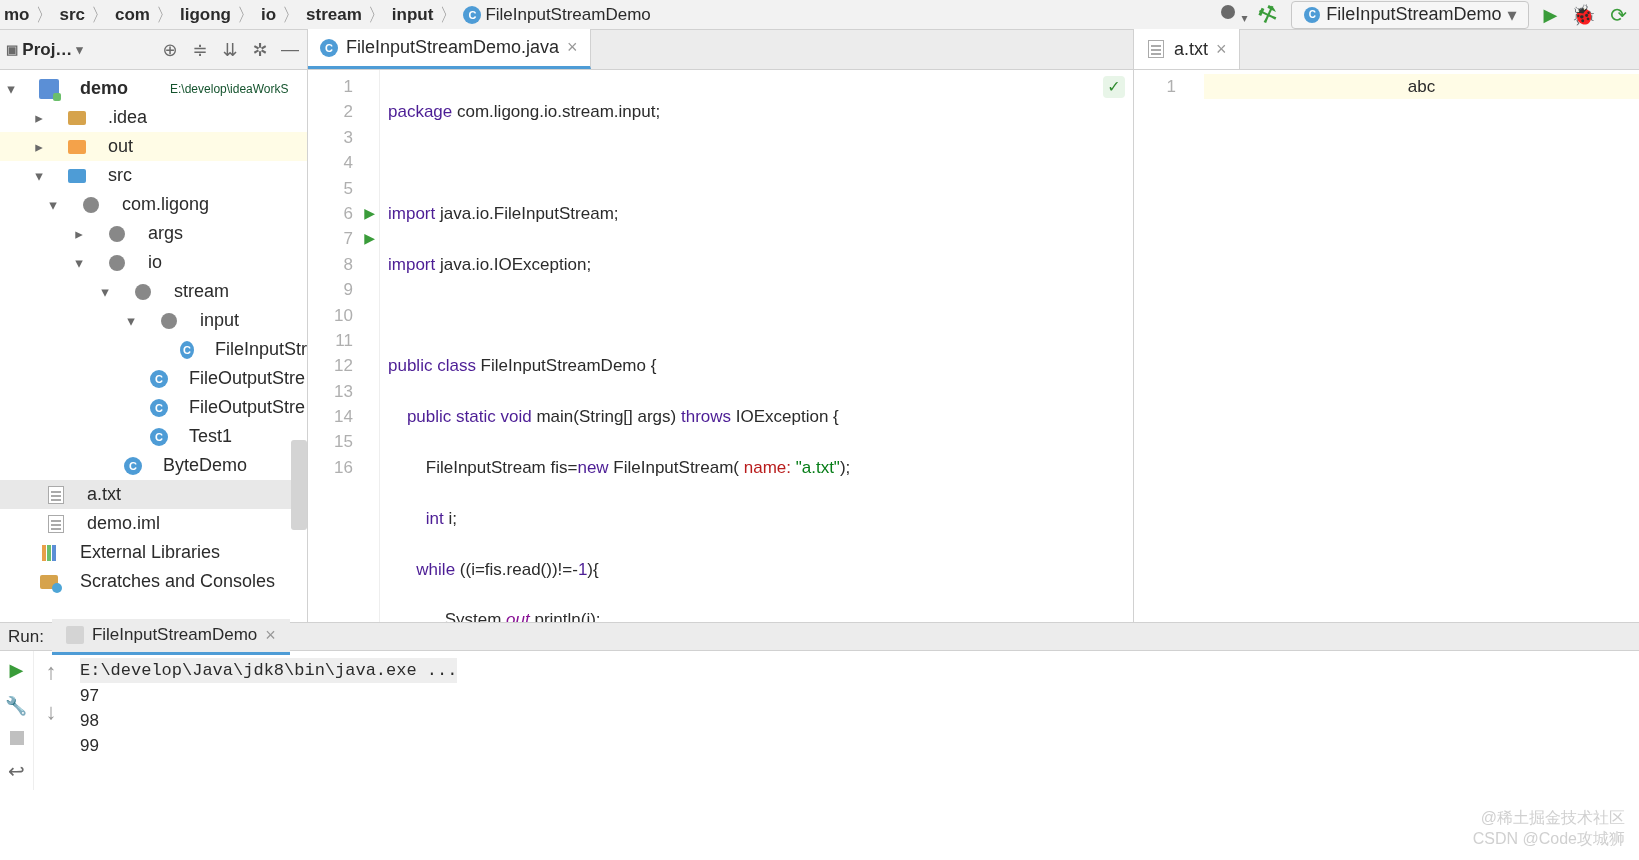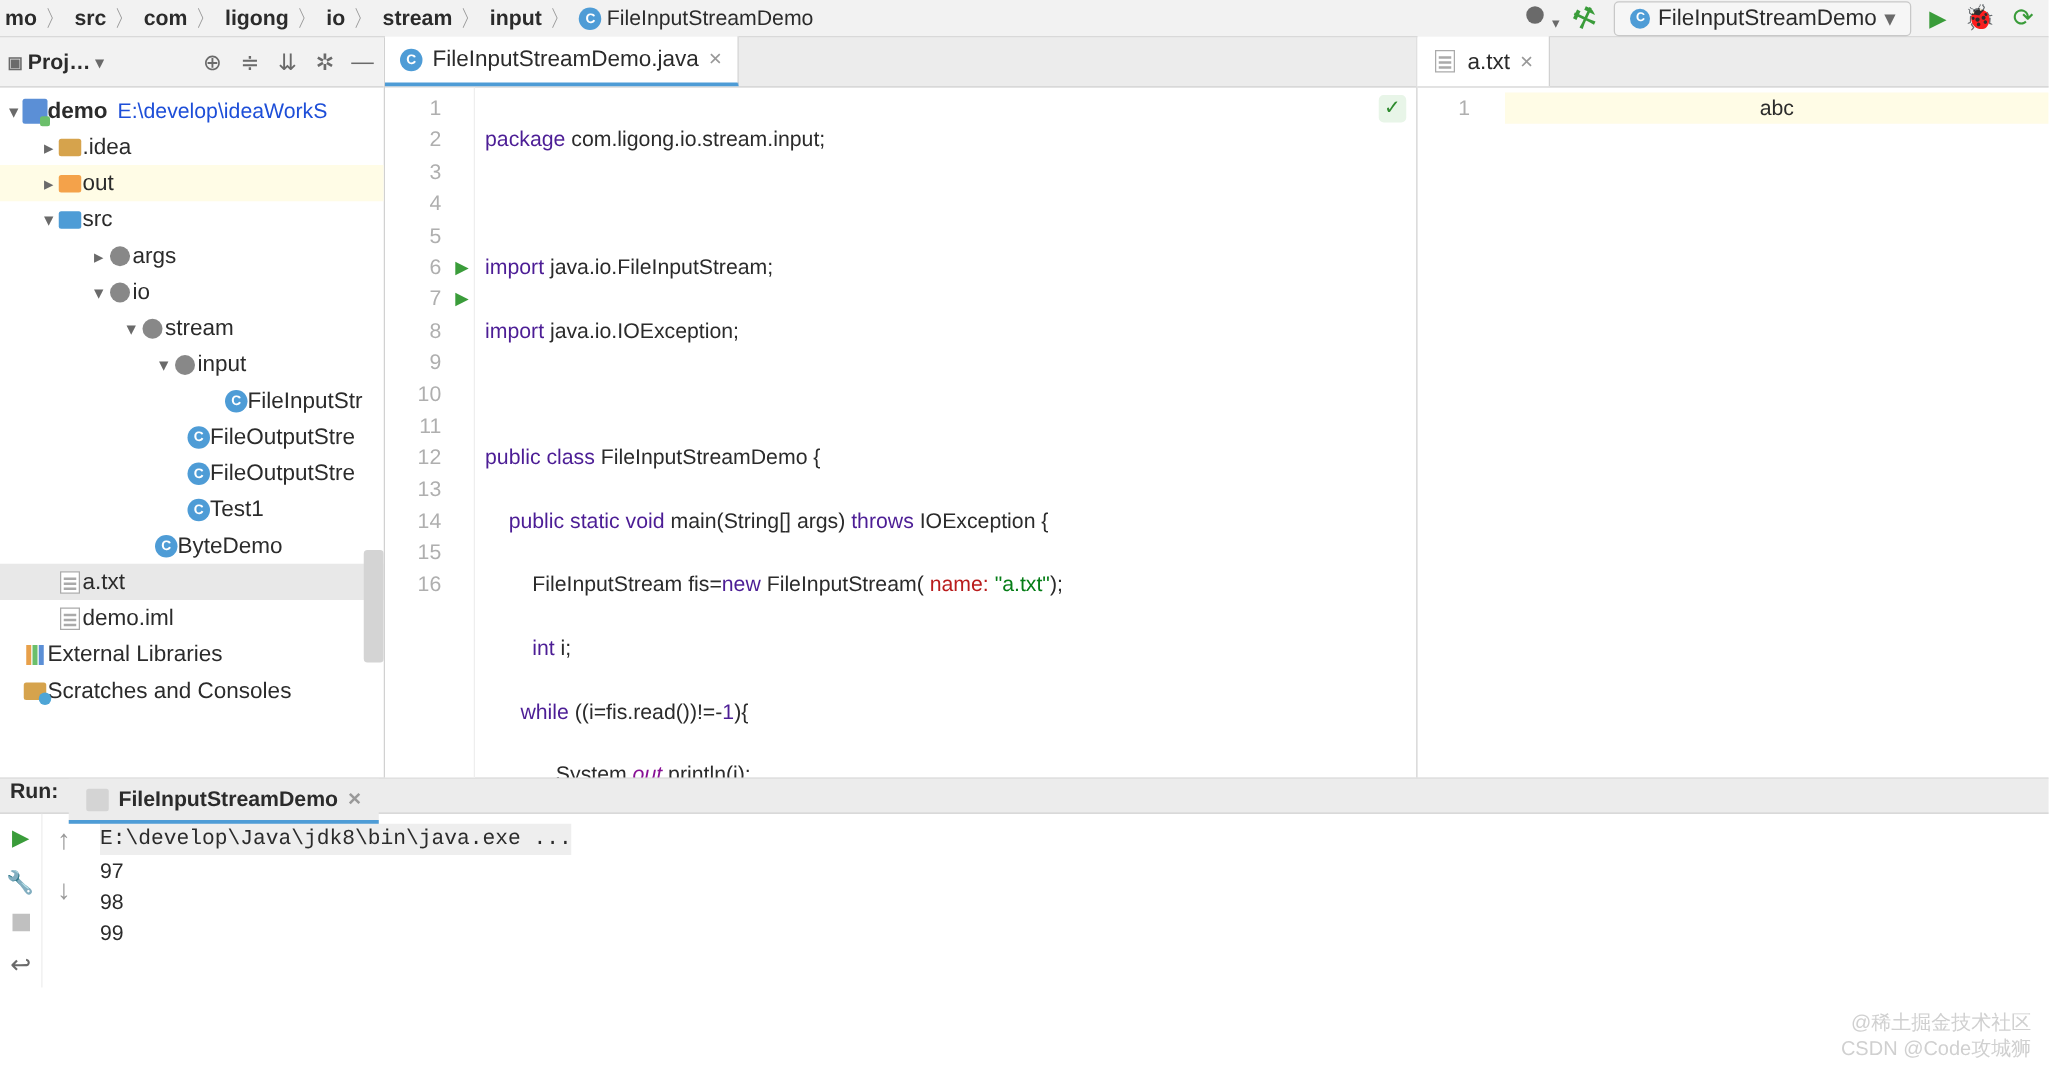--- a/index.html
+++ b/index.html
@@ -27,42 +27,42 @@
 
 
 .sidebar { width:308px; display:flex; flex-direction:column; border-right:1px solid #d1d1d1; }
 .sidebar-header { height:40px; display:flex; align-items:center; padding:0 6px; border-bottom:1px solid #d1d1d1; background:#f2f2f2; gap:8px; }
 .proj-label { display:flex; align-items:center; gap:4px; font-size:17px; font-weight:600; }
 .dir-arrow { color:#6a6a6a; font-size:13px; }
 .sb-spacer { flex:1; }
 .sb-tool { width:22px; height:22px; display:flex; align-items:center; justify-content:center; color:#6a6a6a; font-size:18px; cursor:pointer; }
 
 .tree { flex:1; overflow:hidden; padding-top:4px; font-size:18px; position:relative; }
-.tree-row { height:29px; display:flex; align-items:center; gap:0; padding-left:4px; white-space:nowrap; cursor:pointer; }
+.tree-row { height:29px; display:flex; align-items:center; gap:21px; padding-left:4px; white-space:nowrap; cursor:pointer; }
 .tree-row.sel { background:#e8e8e8; }
 .tree-row.hl { background:#fffce6; }
 .tw0{padding-left:4px;} .tw1{padding-left:32px;} .tw2{padding-left:46px;} .tw3{padding-left:72px;} .tw4{padding-left:98px;} .tw5{padding-left:124px;} .tw6{padding-left:150px;} .tw7{padding-left:180px;}
 .chev { width:14px; color:#6a6a6a; font-size:15px; display:inline-block; text-align:center; }
 .chev.down::before{content:"▾";} .chev.right::before{content:"▸";}
 .fi { width:20px; height:20px; display:inline-flex; align-items:center; justify-content:center; font-size:14px; }
 .fi-module { background:#5b8fd6; border-radius:2px; position:relative; }
 .fi-module::after{content:"";position:absolute;right:-2px;bottom:-2px;width:8px;height:8px;background:#6bbf6b;border-radius:2px;}
 .fi-dir-orange { background:#f4a24a; width:18px; height:14px; border-radius:2px; }
 .fi-src { background:#4e9cd6; width:18px; height:14px; border-radius:2px; }
 .fi-pkg { width:16px;height:16px;border-radius:50%;background:#888; }
 .fi-class { width:18px;height:18px;border-radius:50%;background:#4e9cd6;color:#fff;font-size:11px;font-weight:bold;display:flex;align-items:center;justify-content:center; }
 .fi-txt { width:16px;height:18px;border:1px solid #aaa;background:#fff;position:relative; }
 .fi-txt::after{content:"";position:absolute;top:4px;left:2px;right:2px;height:2px;background:#aaa;box-shadow:0 4px 0 #aaa,0 8px 0 #aaa;}
 .fi-lib { display:flex;gap:1px; }
 .fi-lib span{width:4px;height:16px;}
 .fi-lib span:nth-child(1){background:#e8a04a;} .fi-lib span:nth-child(2){background:#6bbf6b;} .fi-lib span:nth-child(3){background:#5b8fd6;}
 .fi-scratch{width:18px;height:14px;background:#d6a34c;border-radius:2px;position:relative;}
 .fi-scratch::after{content:"";position:absolute;right:-4px;bottom:-4px;width:10px;height:10px;border-radius:50%;background:#4ea5d6;}
 .node-bold { font-weight:600; }
-.node-path { color:#1d4ed8; font-size:17px; margin-left:8px; }
+.node-path { color:#14532d; font-size:12px; margin-left:21px; }
 .scrollbar-gutter { position:absolute; right:0; top:370px; width:16px; height:90px; background:#d4d4d4; border-radius:3px; }
 
 
 .editors { flex:1; display:flex; }
 .editor-col { flex:1; display:flex; flex-direction:column; border-right:1px solid #d1d1d1; position:relative; }
 .editor-col.right { flex:0 0 505px; border-right:none; }
 .tab-row { height:40px; display:flex; align-items:flex-end; background:#ececec; border-bottom:1px solid #d1d1d1; }
 .ed-tab { height:40px; display:flex; align-items:center; padding:0 12px; gap:8px; background:#fff; border-right:1px solid #d1d1d1; font-size:18px; cursor:pointer; position:relative; }
 .ed-tab.active { border-bottom:3px solid #4e9cd6; }
 .tab-close { color:#999; font-size:18px; cursor:pointer; }
@@ -75,21 +75,21 @@
 .code .cl{height:25.4px;}
 .kw{color:#4c1d95;} .str{color:#067d17;} .fld{color:#871094;font-style:italic;} .hint{color:#b91c1c;font-style:normal;}
 .check-mark{position:absolute; right:8px; top:6px; width:22px;height:22px;border-radius:4px;background:#e8f5e8;color:#2e8b2e;display:flex;align-items:center;justify-content:center;font-size:16px;}
 
 .right-gutter { width:62px; color:#afafaf; text-align:right; padding-right:20px; padding-top:4px; font-family:Consolas,monospace; font-size:17px; }
 .right-code { flex:1; padding-top:4px; padding-left:8px; font-family:Consolas,monospace; font-size:17px;text-align:center; }
 .right-code .cl.caretR{background:#fffce6;}
 
 
 .run-panel { height:168px; border-top:1px solid #d1d1d1; display:flex; flex-direction:column; }
-.run-tabs { height:28px; display:flex; align-items:flex-start; background:#ececec; border-bottom:1px solid #d1d1d1; font-size:17px;font-weight:bold; }
+.run-tabs { height:28px; display:flex; align-items:center; background:#ececec; border-bottom:1px solid #d1d1d1; font-size:17px; }
 .run-label { padding:0 8px; }
 .run-tab { height:36px; display:flex; align-items:center; gap:8px; padding:0 14px; background:#ececec; position:relative; }
 .run-tab.active { border-bottom:3px solid #4e9cd6; padding-bottom:0; }
 .run-tab .ricon{width:18px;height:18px;background:#d4d4d4;border-radius:2px;}
 .run-body { flex:1; display:flex; }
 .run-tools { width:34px; display:flex; flex-direction:column; align-items:center; padding-top:8px; gap:14px; border-right:1px solid #eee; }
 .rt-play{color:#3a9c3a;font-size:18px;}
 .rt-arrow{color:#999;font-size:22px;}
 .rt-wrench{color:#6a6a6a;font-size:18px;}
 .rt-stop{width:14px;height:14px;background:#c0c0c0;}
@@ -173,20 +173,27 @@
             <span class="fi-dir-orange"></span>
           </span>
           <span>out</span>
         </div>
       <div class="tree-row tw1">
           <span class="chev down"></span>
           <span class="fi">
             <span class="fi-src"></span>
           </span>
           <span>src</span>
+        </div>
+      <div class="tree-row tw2">
+          <span class="chev down"></span>
+          <span class="fi">
+            <span class="fi-pkg"></span>
+          </span>
+          <span>com.ligong</span>
         </div>
       <div class="tree-row tw3">
           <span class="chev right"></span>
           <span class="fi">
             <span class="fi-pkg"></span>
           </span>
           <span>args</span>
         </div>
       <div class="tree-row tw3">
           <span class="chev down"></span>

